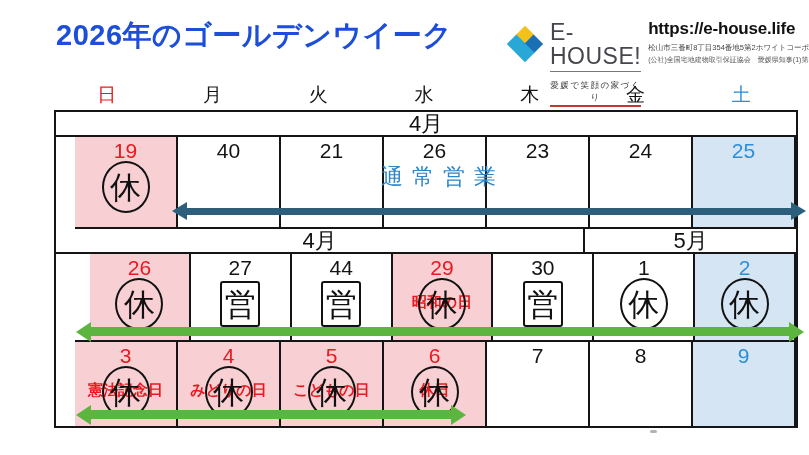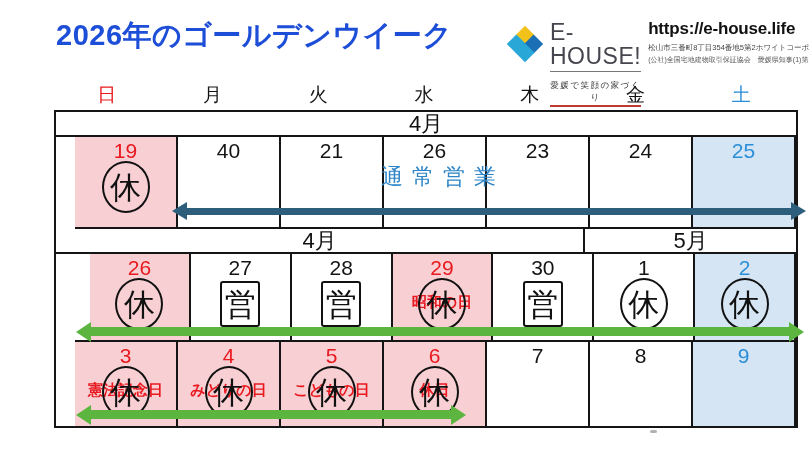--- a/index.html
+++ b/index.html
@@ -155,21 +155,21 @@
   <div class="wrow w2">
     <div class="cell pink">
       <div class="num red">26</div>
       <div class="mark-circle">休</div>
     </div>
     <div class="cell">
       <div class="num">27</div>
       <div class="mark-box">営</div>
     </div>
     <div class="cell">
-      <div class="num">28</div>
+      <div class="num">44</div>
       <div class="mark-box">営</div>
     </div>
     <div class="cell pink">
       <div class="num red">29</div>
       <div class="holiday">昭和の日</div>
       <div class="mark-circle">休</div>
     </div>
     <div class="cell">
       <div class="num">30</div>
       <div class="mark-box">営</div>

